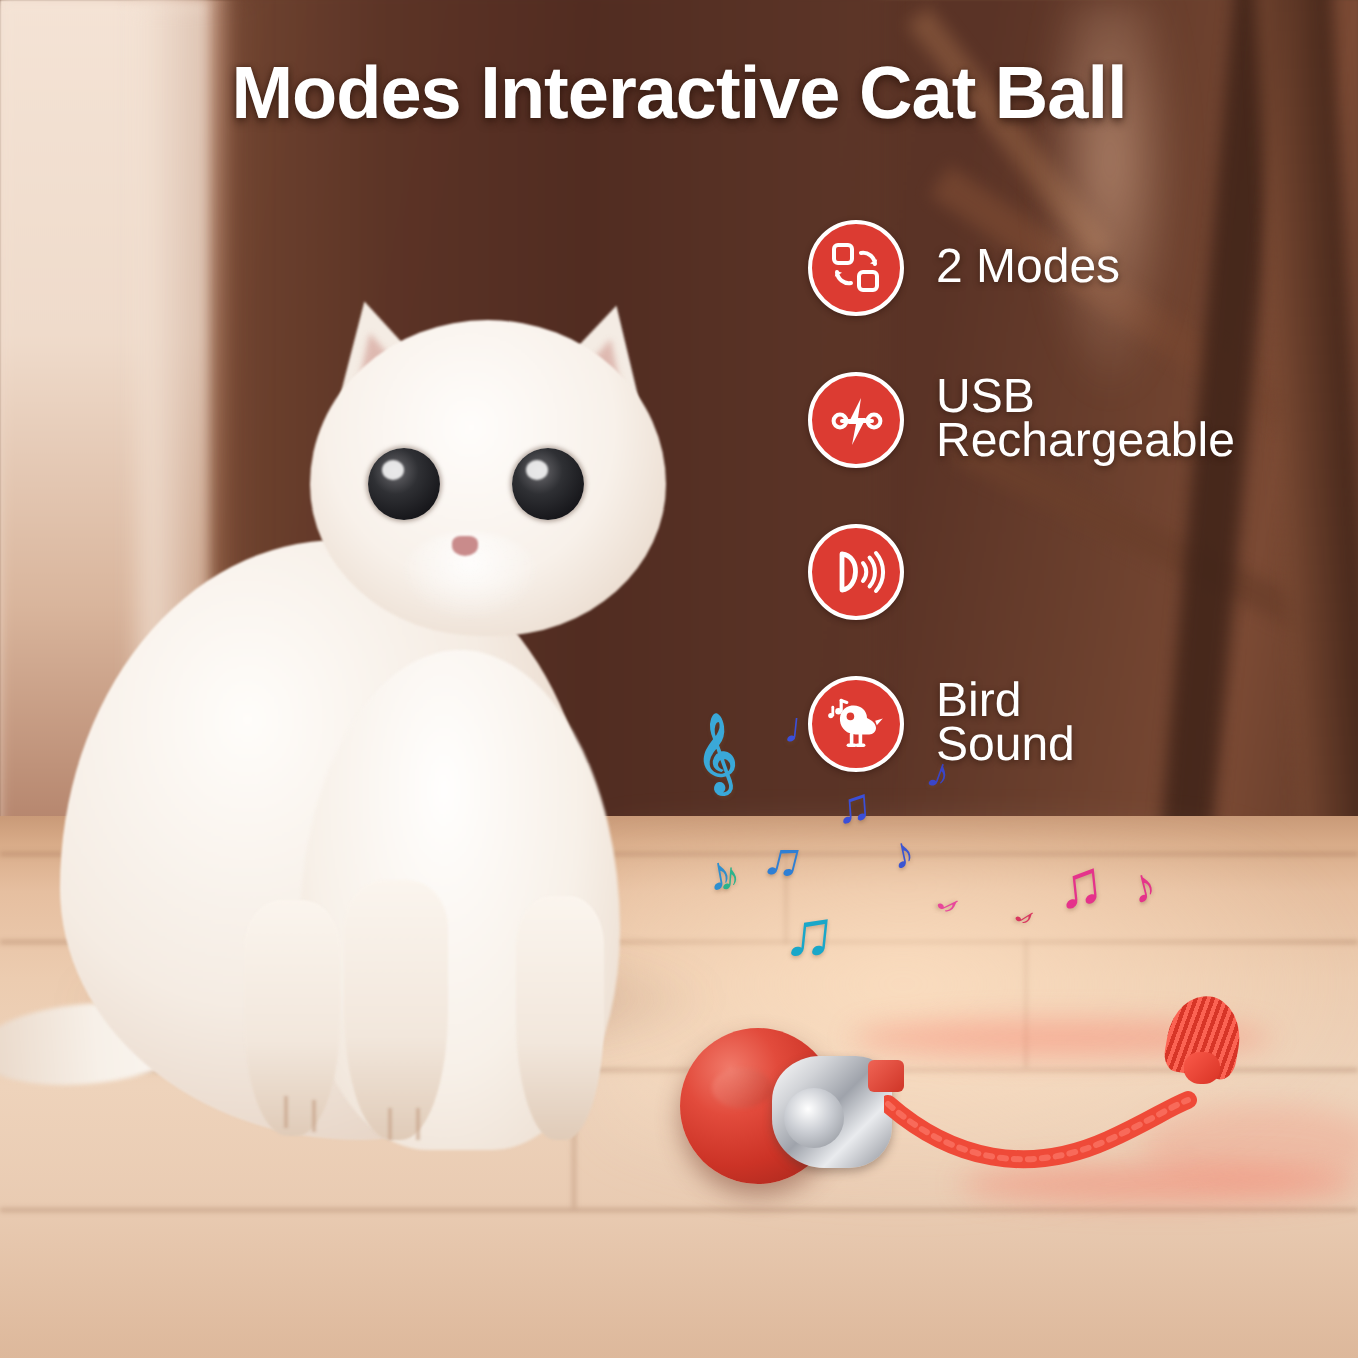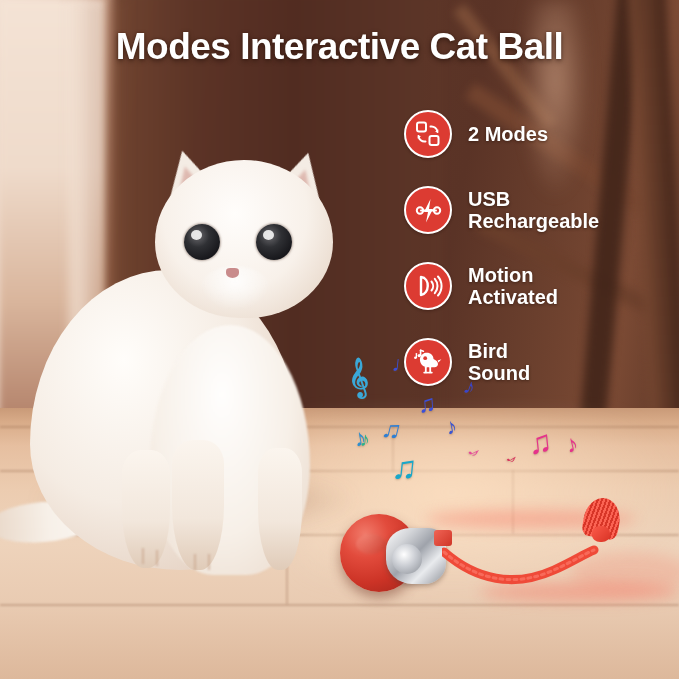--- a/index.html
+++ b/index.html
@@ -240,23 +240,23 @@
     box-sizing: border-box;
     display: flex;
     align-items: center;
     justify-content: center;
     box-shadow: 0 1px 3px rgba(40,15,10,0.45);
   }
   .badge svg { display: block; }
   .feature-label {
     margin-left: 16px;
     color: #ffffff;
-    font-size: 20px;
+    font-size: 24px;
     line-height: 22px;
-    font-weight: bold;
+    font-weight: normal;
     text-shadow: 0 1px 3px rgba(40,18,10,0.6);
     white-space: pre-line;
   }
 
   
   .notes { position: absolute; left: 330px; top: 352px; width: 250px; height: 150px; }
   .note { position: absolute; font-weight: bold; text-shadow: 0 1px 2px rgba(120,80,50,0.35); }
 
   
   .ball-wrap { position: absolute; left: 330px; top: 500px; width: 349px; height: 140px; }
@@ -440,22 +440,20 @@
 
     <div class="feature-row">
       <div class="badge">
         <svg width="30" height="30" viewBox="0 0 30 30">
           <path d="M8 6 L8 24 C16.5 23 17.5 7 8 6 Z" fill="none" stroke="#fff" stroke-width="2.4" stroke-linejoin="round"></path>
           <path d="M18.5 10.5 A7 7 0 0 1 18.5 19.5" fill="none" stroke="#fff" stroke-width="2" stroke-linecap="round"></path>
           <path d="M21.8 7.8 A11 11 0 0 1 21.8 22.2" fill="none" stroke="#fff" stroke-width="2" stroke-linecap="round"></path>
           <path d="M25 5.5 A14.5 14.5 0 0 1 25 24.5" fill="none" stroke="#fff" stroke-width="2" stroke-linecap="round"></path>
         </svg>
       </div>
-      <div class="feature-label">Motion
-Activated</div>
     </div>
 
     <div class="feature-row">
       <div class="badge">
         <svg width="31" height="31" viewBox="0 0 31 31">
           <path d="M20.5 12 C20.5 7.8 16.8 5.2 12.8 5.8 C9 6.4 6.6 9.6 7 13.4 C7.4 17.4 10.8 20.2 14.8 20.2 L21.6 20.2 C23.6 20.2 25 18.8 25 17 C25 14.8 23 13.2 20.5 12 Z" fill="#fff"></path>
           <circle cx="12.2" cy="11.2" r="1.9" fill="#dc3b32"></circle>
           <path d="M24.6 13.4 L28.4 12.2 L25.4 15.6 Z" fill="#fff"></path>
           <path d="M12.8 20.2 L12.8 25.2" stroke="#fff" stroke-width="1.8" stroke-linecap="round"></path>
           <path d="M17.2 20.2 L17.2 25.2" stroke="#fff" stroke-width="1.8" stroke-linecap="round"></path>

